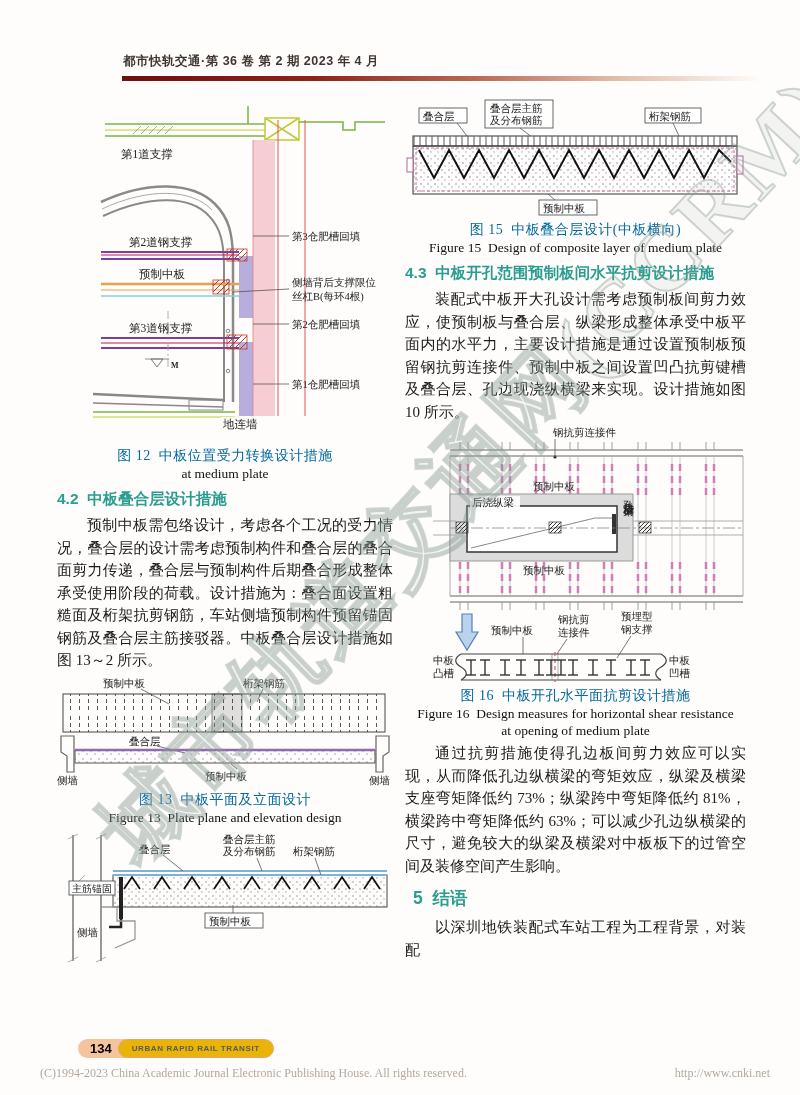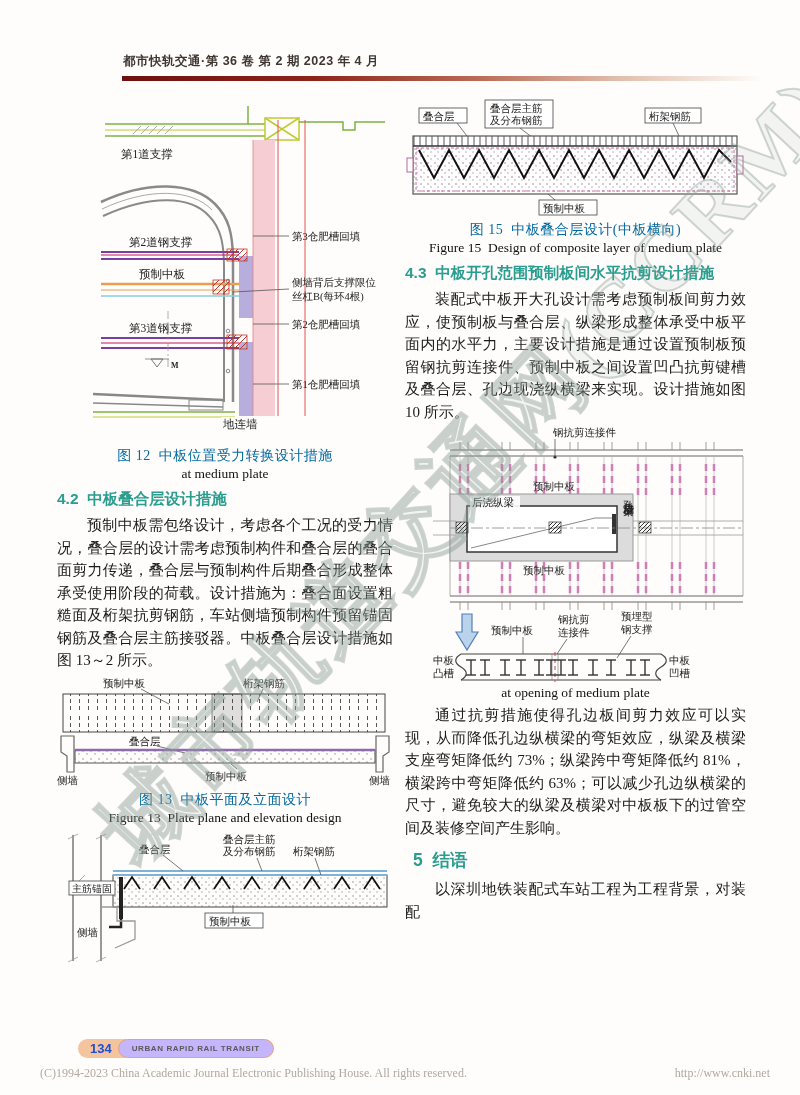--- a/index.html
+++ b/index.html
@@ -18,23 +18,23 @@
   .cap-en { text-align:center; font-size:13.5px; margin-top:1px; color:#111; white-space:pre-wrap; }
   h3.sec  { font-family:"Liberation Sans",sans-serif; font-weight:bold; font-size:15.5px; color:#2a9d8f;
             margin:7px 0 4px; white-space:pre-wrap; }
   h2.sec5 { font-family:"Liberation Sans",sans-serif; font-weight:bold; font-size:17.5px; color:#2a9d8f;
             margin:9px 8px 6px; white-space:pre-wrap; }
   p.body  { font-size:15px; line-height:22.5px; text-align:justify; text-indent:2em; color:#1b1b1b; margin:3px 0; }
   svg text { font-family:"Liberation Serif","DejaVu Serif",serif; fill:#222; }
   .vlabel { position:absolute; left:216px; top:66px; height:80px; writing-mode:vertical-rl;
             text-orientation:upright; font-size:10.5px; letter-spacing:1px; color:#222; }
   .footer-badge { position:absolute; left:78px; top:1039px; display:flex; align-items:stretch; height:19px; }
-  .badge-num  { background:#f3c49e; border-radius:10px 0 0 10px; color:#1d4ed8; font-weight:bold; font-size:13px;
+  .badge-num  { background:#f3c49e; border-radius:10px 0 0 10px; color:#000000; font-weight:bold; font-size:13px;
                 font-family:"Liberation Sans",sans-serif; padding:0 14px 0 12px; display:flex; align-items:center; }
-  .badge-pill { background:#c4b5fd; border:1.5px solid #eaa273; border-radius:10px; margin-left:-8px; color:#5a5a5a;
+  .badge-pill { background:#eab308; border:1.5px solid #eaa273; border-radius:10px; margin-left:-8px; color:#5a5a5a;
                 font-size:8px; font-weight:bold; font-family:"Liberation Sans",sans-serif; letter-spacing:0.6px;
                 display:flex; align-items:center; padding:0 13px; }
   .copyright { position:absolute; left:40px; top:1066px; width:730px; display:flex; justify-content:space-between;
                font-size:12px; color:#b3a89f; }
   .watermark { position:absolute; left:-120px; top:408px; width:1180px; text-align:center;
                transform:rotate(-47deg); font-size:90px; font-weight:bold; letter-spacing:5px;
                color:rgba(150,165,155,0.10); -webkit-text-stroke:2px rgba(138,156,147,0.40);
                white-space:nowrap; pointer-events:none; z-index:9;
                font-family:"Liberation Serif","DejaVu Serif",serif; }
 </style>
@@ -344,20 +344,22 @@
         <use href="#ibeam16" transform="translate(206,0)"></use>
         <use href="#ibeam16" transform="translate(226,0)"></use>
         <use href="#ibeam16" transform="translate(240,0)"></use>
         <text x="28" y="238" font-size="10.5">中板</text>
         <text x="28" y="251" font-size="10.5">凸槽</text>
         <text x="264" y="238" font-size="10.5">中板</text>
         <text x="264" y="251" font-size="10.5">凹槽</text>
       </svg>
       <div class="vlabel">孔边后浇横梁</div>
       <figcaption>
+        <div class="cap-zh">图 16  中板开孔水平面抗剪设计措施</div>
+        <div class="cap-en">Figure 16  Design measures for horizontal shear resistance</div>
         <div class="cap-en">at opening of medium plate</div>
       </figcaption>
     </figure>
 
     <p class="body">通过抗剪措施使得孔边板间剪力效应可以实现，从而降低孔边纵横梁的弯矩效应，纵梁及横梁支座弯矩降低约 73%；纵梁跨中弯矩降低约 81%，横梁跨中弯矩降低约 63%；可以减少孔边纵横梁的尺寸，避免较大的纵梁及横梁对中板板下的过管空间及装修空间产生影响。</p>
     <h2 class="sec5">5  结语</h2>
     <p class="body">以深圳地铁装配式车站工程为工程背景，对装配</p>
   </div>
 
   <div class="footer-badge">

